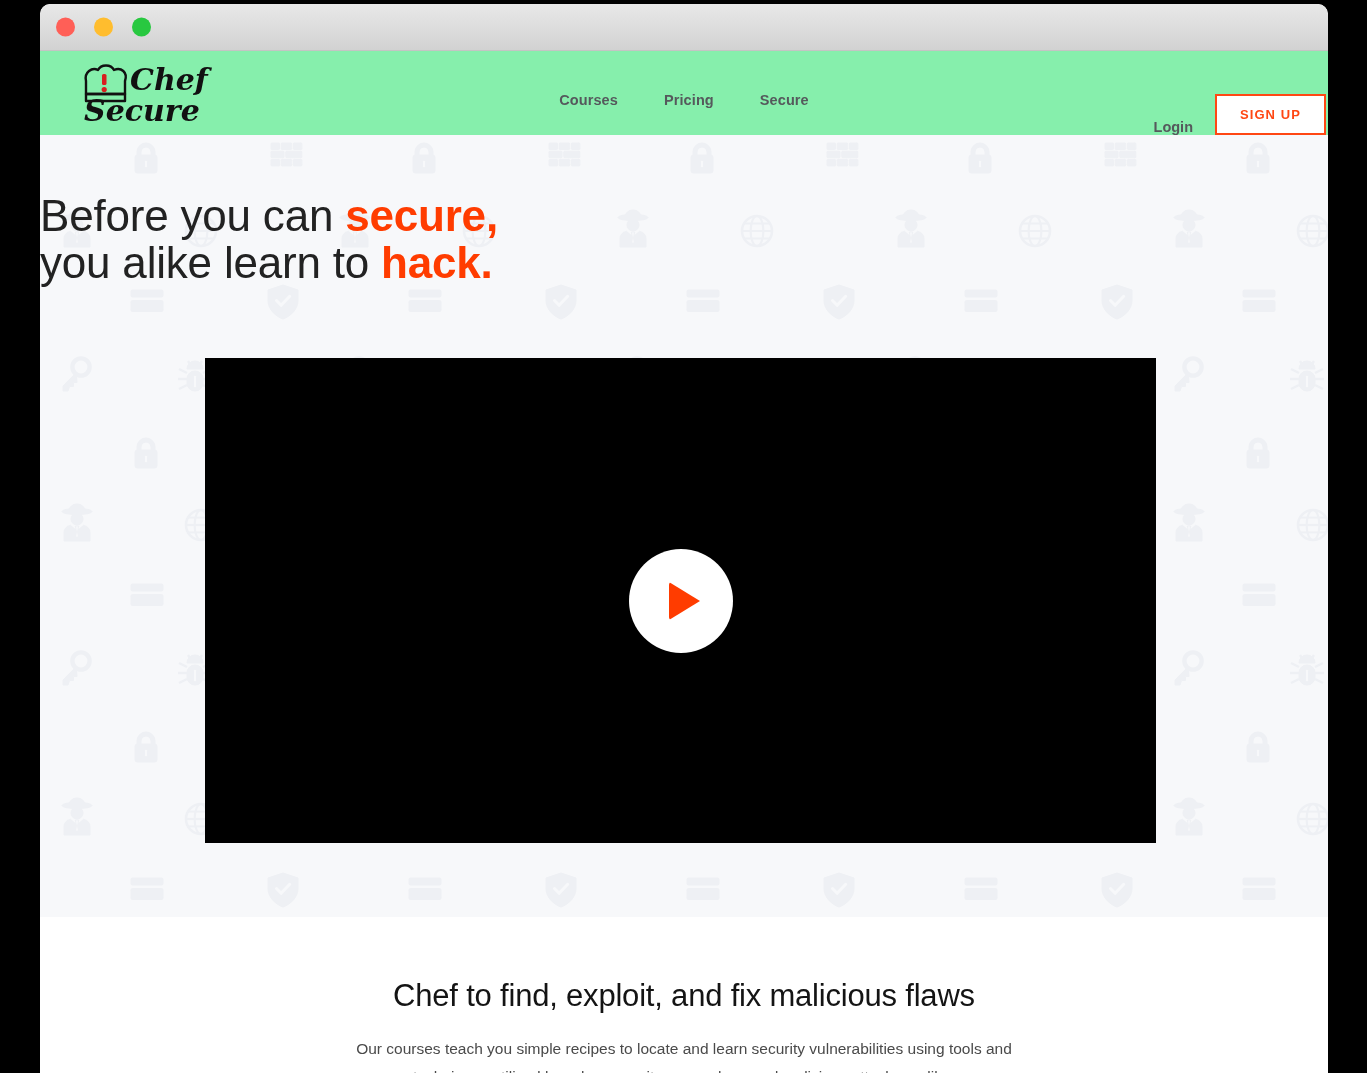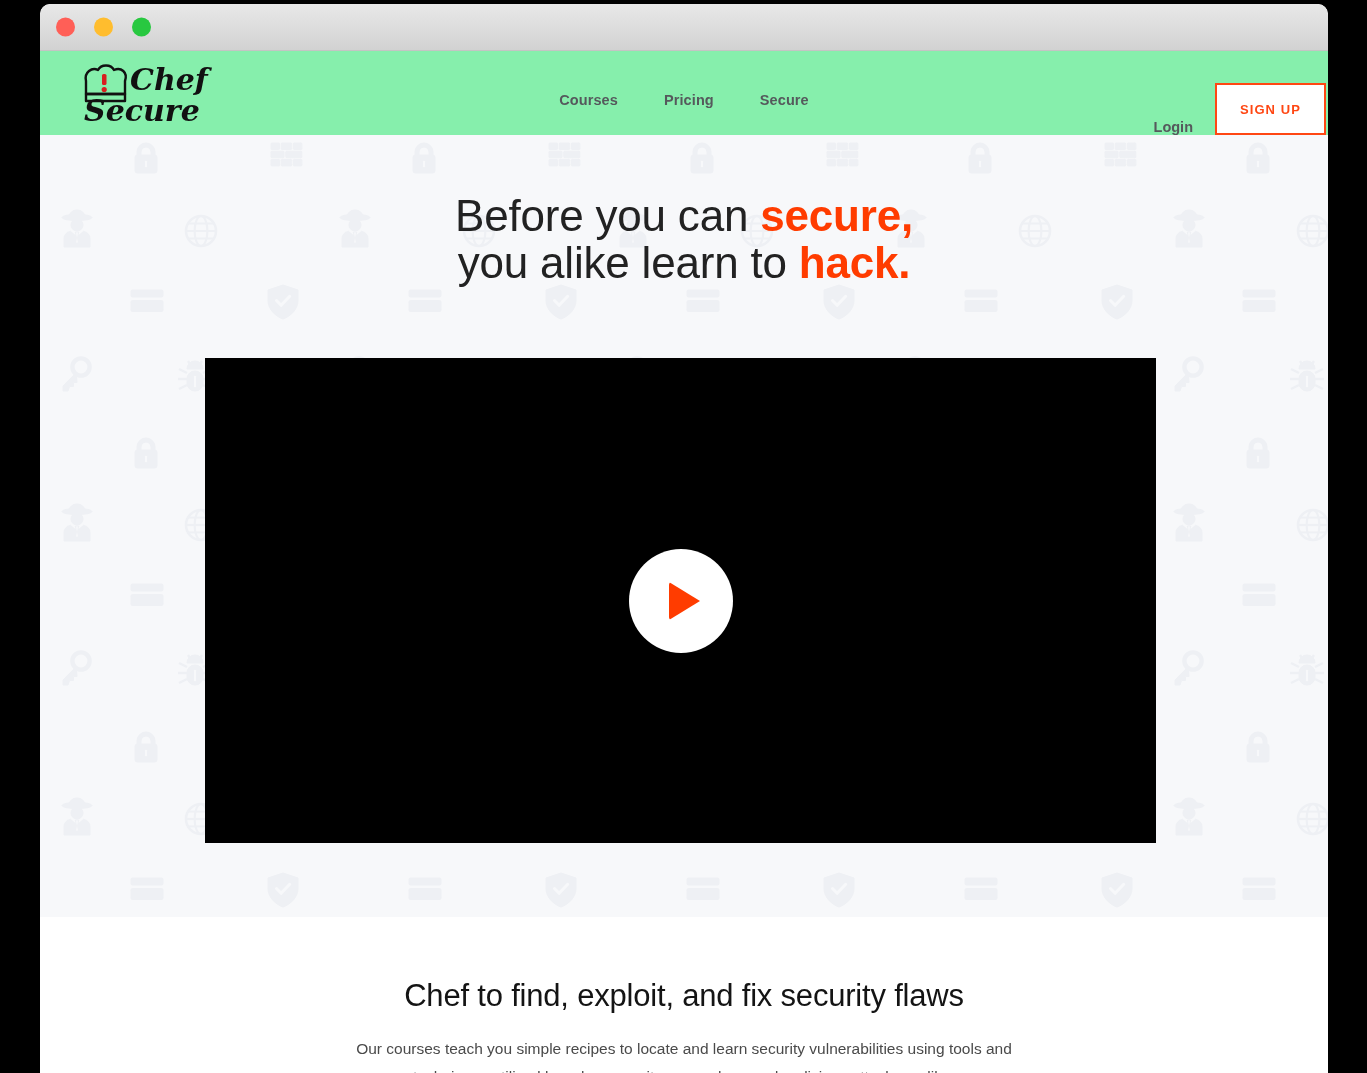--- a/index.html
+++ b/index.html
@@ -116,21 +116,21 @@
     font-weight: bold;
     color: #55595c;
     text-decoration: none;
     cursor: pointer;
   }
   .signup-btn {
     display: inline-flex;
     align-items: center;
     justify-content: center;
     width: 111px;
-    height: 52px;
+    height: 41px;
     background: #ffffff;
     border: 2px solid #ff4713;
     color: #ff4713;
     font-size: 13px;
     font-weight: bold;
     letter-spacing: 1.1px;
     text-decoration: none;
     cursor: pointer;
   }
 
@@ -152,21 +152,20 @@
   .hero-inner {
     position: relative;
     z-index: 2;
     height: 100%;
   }
 
   .hero-title {
     position: absolute;
     left: 0; right: 0;
     top: 58px;
-    text-align: center;
     font-size: 44px;
     font-weight: 300;
     line-height: 1.06;
     color: #222222;
     letter-spacing: -.2px;
   }
   .hero-title .accent {
     color: #ff3c00;
     font-weight: bold;
   }
@@ -475,21 +474,21 @@
         <div class="video-player">
           <div class="play-button">
             <span class="play-triangle"></span>
           </div>
         </div>
 
       </div>
     </section>
 
     <section class="learn-section">
-      <h2 class="learn-title"><span>Chef to </span><b>find, exploit</b><span>, and </span><b>fix security flaws</b></h2>
+      <h2 class="learn-title"><span>Chef to </span><b>find, exploit</b><span>, and </span><b>fix malicious flaws</b></h2>
       <p class="learn-sub">
         <span>Our courses teach you simple recipes to locate and learn security vulnerabilities using tools</span>
         <span>and techniques utilized by cyber-security researchers and malicious attackers alike.</span>
       </p>
     </section>
 
   </div>
 </div>
 
 </body></html>

